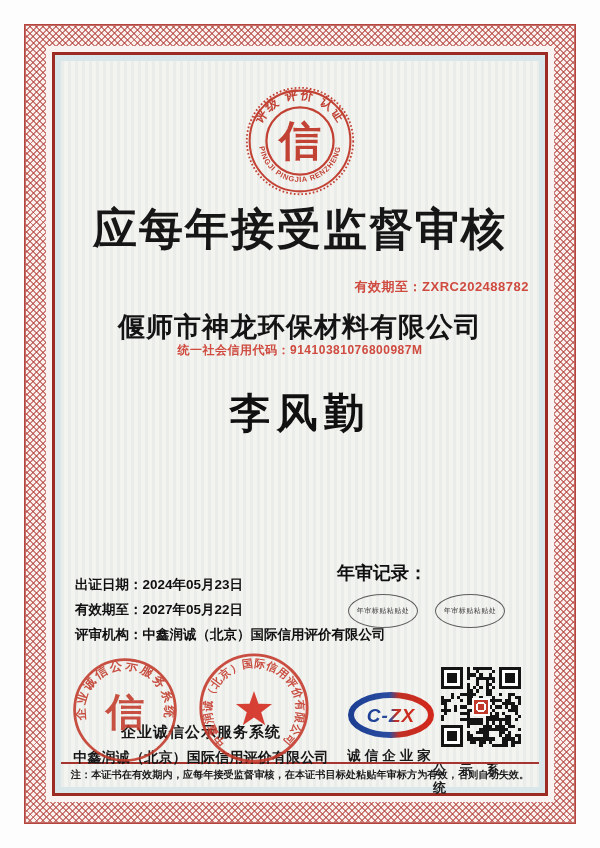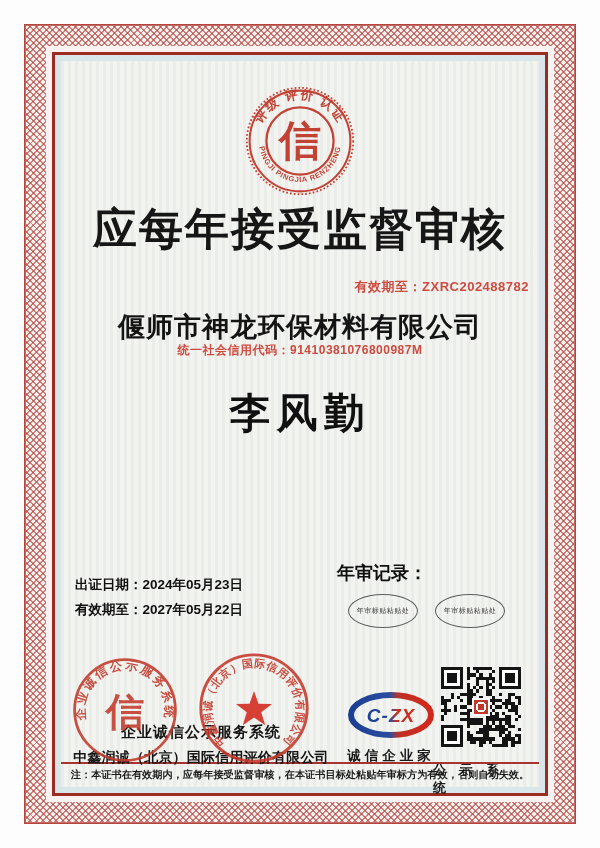--- a/index.html
+++ b/index.html
@@ -90,20 +90,23 @@
     <div class="abs centered company">偃师市神龙环保材料有限公司</div>
     <div class="abs centered uscc">统一社会信用代码：91410381076800987M</div>
     <div class="abs centered person">李风勤</div>
 
     <div class="abs details">
       <div class="row">
         <span>出证日期：</span><span>2024年05月23日</span>
       </div>
       <div class="row">
         <span>有效期至：</span><span>2027年05月22日</span>
+      </div>
+      <div class="row">
+        <span>评审机构：</span><span>中鑫润诚（北京）国际信用评价有限公司</span>
       </div>
     </div>
 
     <div class="abs annual-label">年审记录：</div>
     <div class="abs sticker sticker1">年审标贴粘贴处</div>
     <div class="abs sticker sticker2">年审标贴粘贴处</div>
 
     <div class="abs issuer">
       <div class="l1">企业诚信公示服务系统</div>
       <div class="l2">中鑫润诚（北京）国际信用评价有限公司</div>

